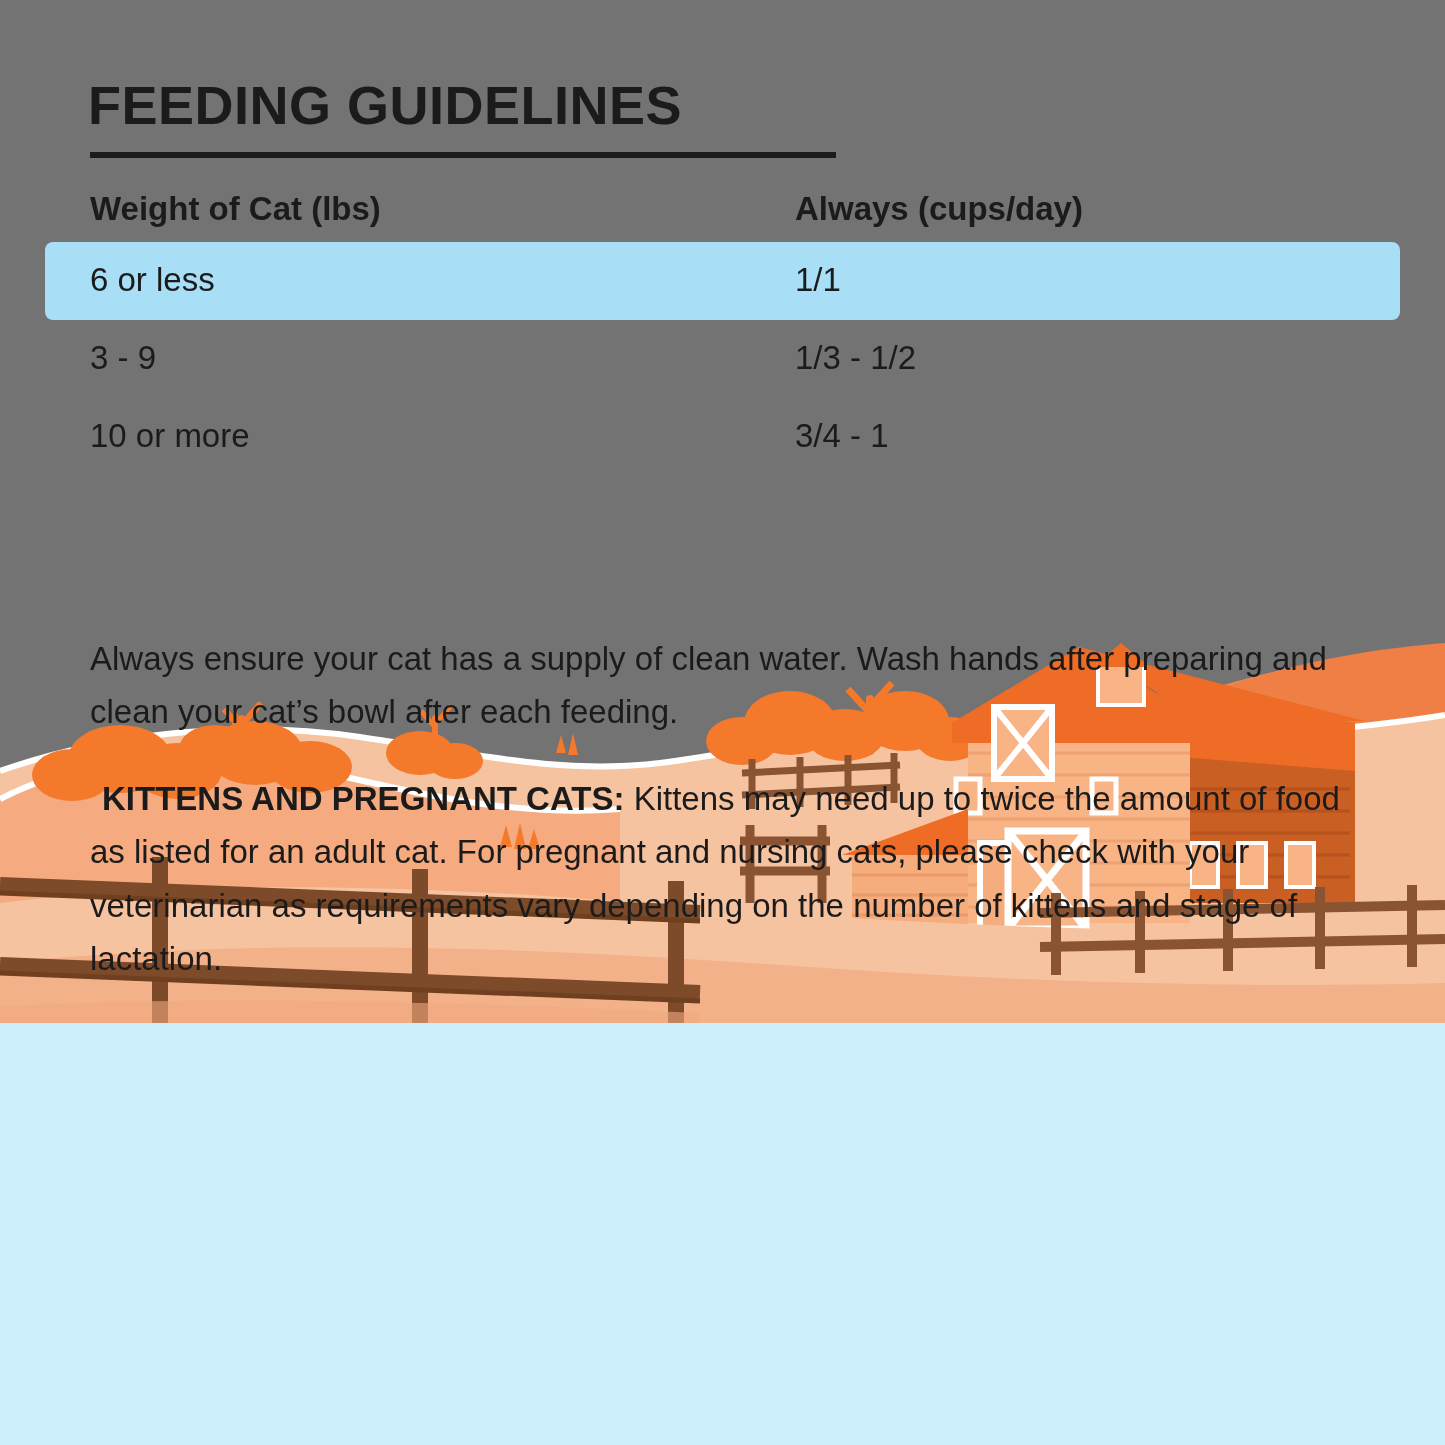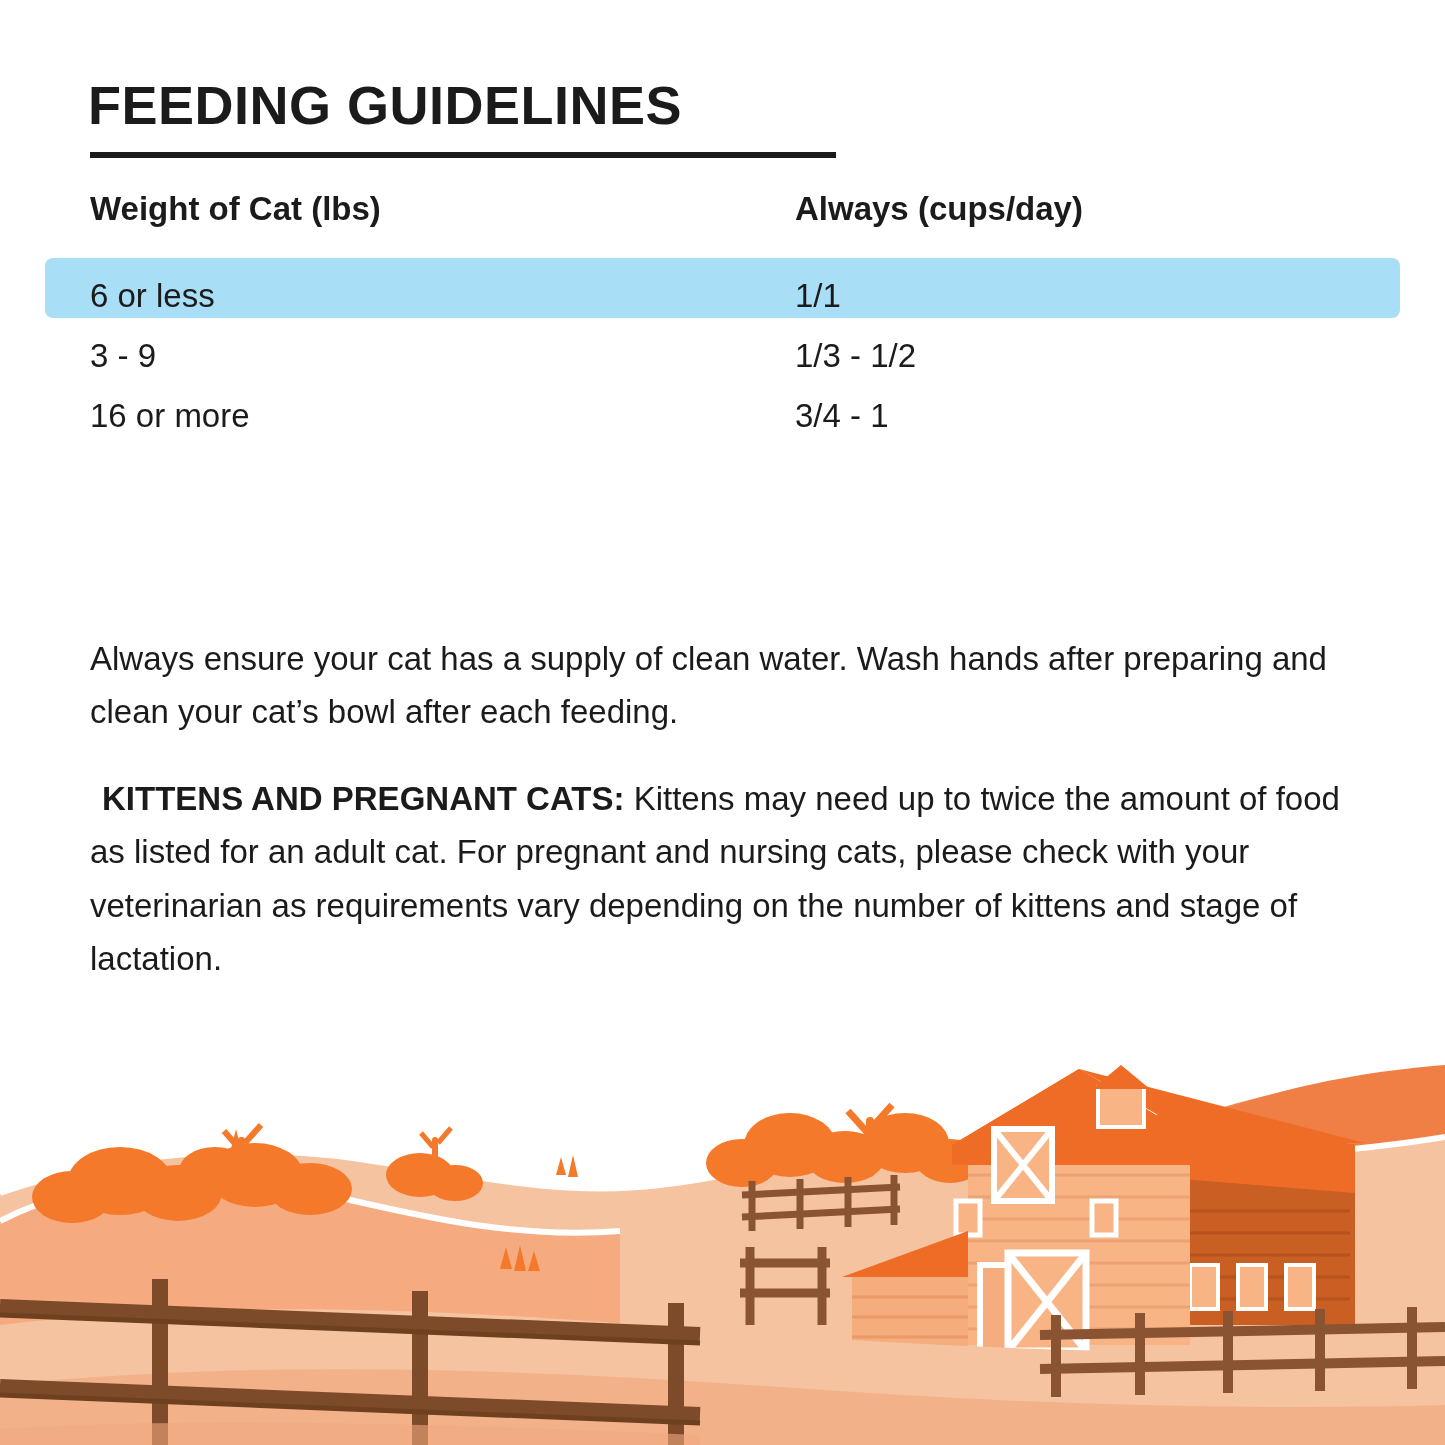--- a/index.html
+++ b/index.html
@@ -11,22 +11,22 @@
     height: 1445px;
     background: #cdeefb;
     font-family: "Liberation Sans", sans-serif;
     overflow: hidden;
     position: relative;
   }
 
   .page {
     position: relative;
     width: 1445px;
-    height: 1445px;
-    background: #ffffff;
+    height: 1023px;
+    background: #737373;
     overflow: hidden;
   }
 
   .content {
     position: absolute;
     left: 0;
     top: 0;
     width: 1445px;
     padding: 0;
     z-index: 5;
@@ -58,28 +58,28 @@
     top: 180px;
     width: 1355px;
     border-collapse: collapse;
     table-layout: fixed;
   }
   table.guidelines th {
     text-align: left;
     font-size: 33px;
     font-weight: bold;
     color: #1b1b1b;
-    padding: 10px 0 30px 45px;
+    padding: 10px 0 14px 45px;
   }
   table.guidelines td {
     text-align: left;
     font-size: 33px;
     font-weight: normal;
     color: #1b1b1b;
-    padding: 19px 0 3px 45px;
+    padding: 19px 0 21px 45px;
   }
   table.guidelines col.c1 { width: 705px; }
   table.guidelines col.c2 { width: 650px; }
 
   tr.shaded td {
     background: #a9def7;
   }
   tr.shaded td:first-child {
     border-top-left-radius: 8px;
     border-bottom-left-radius: 8px;
@@ -136,21 +136,21 @@
       <tbody>
         <tr class="shaded">
           <td>6 or less</td>
           <td>1/1</td>
         </tr>
         <tr>
           <td>3 - 9</td>
           <td>1/3 - 1/2</td>
         </tr>
         <tr>
-          <td>16 or more</td>
+          <td>10 or more</td>
           <td>3/4 - 1</td>
         </tr>
       </tbody>
     </table>
 
     <div class="para para-water">Always ensure your cat has a supply of clean water. Wash hands after preparing and clean your cat’s bowl after each feeding.</div>
 
     <div class="para para-kittens">
       <b>KITTENS AND PREGNANT CATS:</b><span> Kittens may need up to twice the amount of food as listed for an adult cat. For pregnant and nursing cats, please check with your veterinarian as requirements vary depending on the number of kittens and stage of lactation.</span>
     </div>

